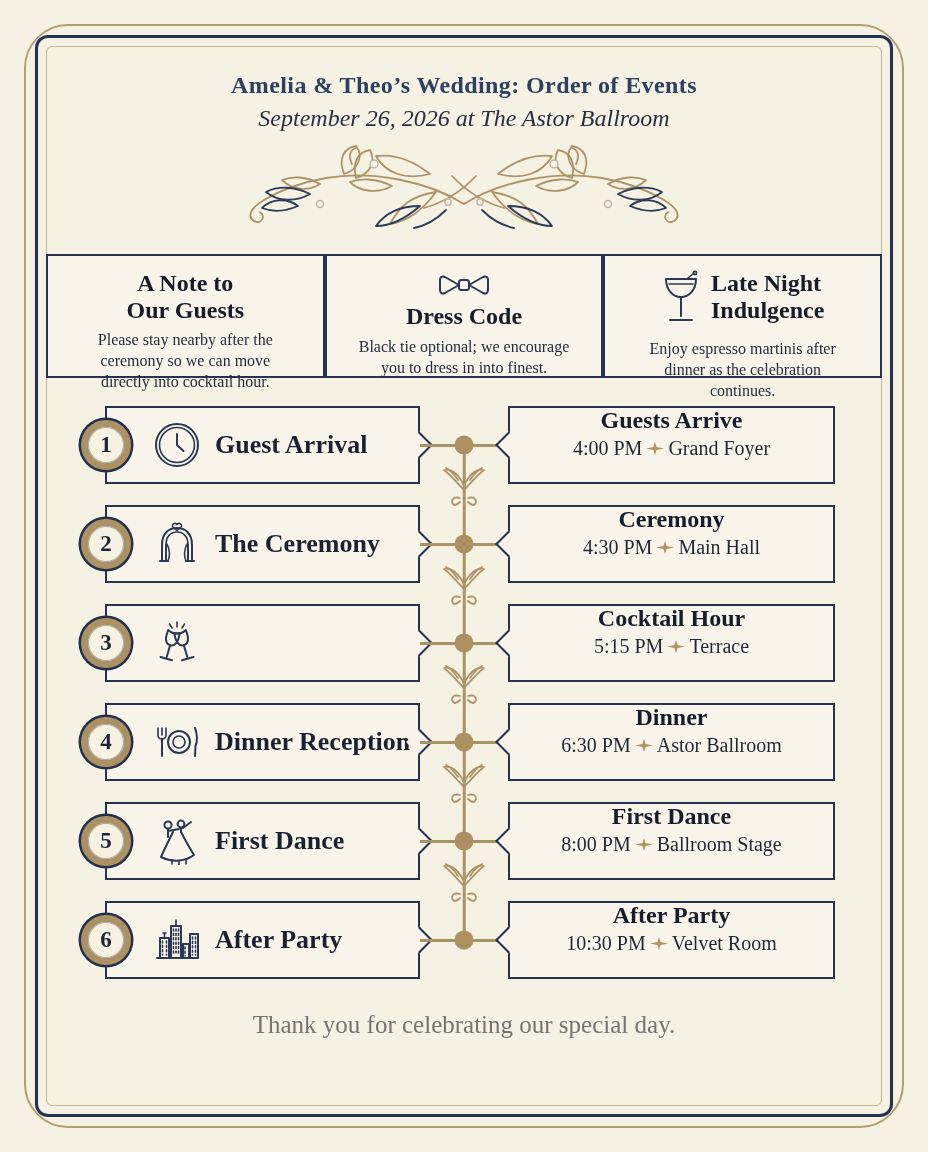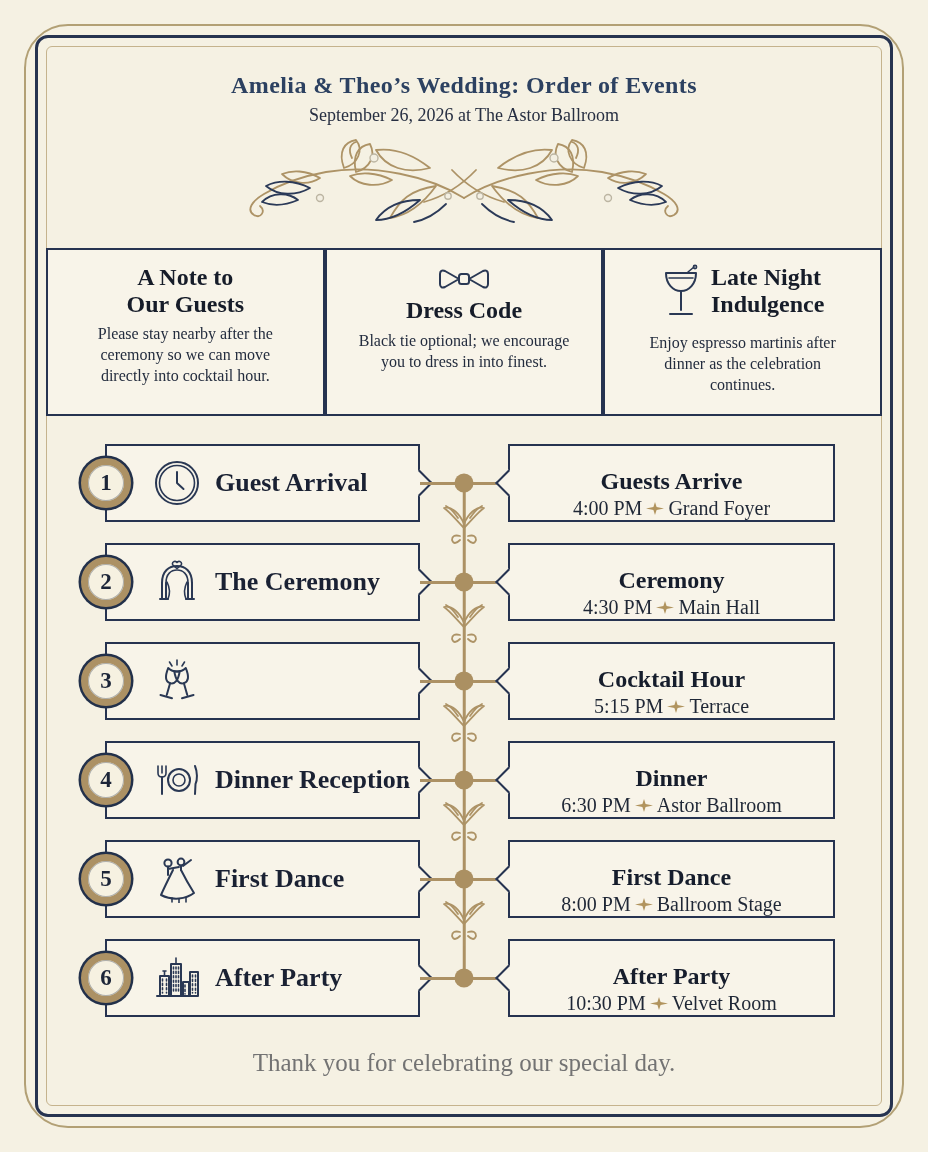--- a/index.html
+++ b/index.html
@@ -11,25 +11,25 @@
   
   .frame{position:absolute; pointer-events:none; border-style:solid;}
   .frame.outer-gold{inset:24px; border-width:2px; border-color:#b2a075; border-radius:44px;}
   .frame.navy{inset:35px; border-width:3px; border-color:#263350; border-radius:13px;}
   .frame.inner-tan{inset:46px; border-width:1.5px; border-color:#c5b38d; border-radius:6px;}
 
   .content{position:absolute; inset:0; text-align:center;}
 
   
   .title{margin-top:72px; font-size:24px; font-weight:bold; color:#2c4161; letter-spacing:.4px; line-height:1.1;}
-  .subtitle{margin-top:7px; font-size:18px; color:#272f42;}
+  .subtitle{margin-top:7px; font-size:24px; font-style:italic; color:#272f42;}
   .flourish{margin-top:8px; height:100px;}
 
   
-  .cards{display:flex; margin:14px 46px 0; height:168px;}
+  .cards{display:flex; margin:14px 46px 0; height:124px;}
   .card{
     flex:1; box-sizing:border-box; border:2.5px solid #263350; background:#f8f4e9;
     padding:14px 10px 10px; display:flex; flex-direction:column; align-items:center; justify-content:flex-start;
   }
   .card-title{font-size:24px; font-weight:bold; color:#161c29; line-height:1.1;}
   .card-title.left{text-align:left;}
   .card-body{margin-top:7px; font-size:16px; color:#232c3e; line-height:1.3; max-width:215px;}
   .card-head-row{display:flex; align-items:flex-start; justify-content:center; gap:10px;}
   .bowtie-wrap{height:30px; margin-bottom:3px;}
 
@@ -57,21 +57,21 @@
     font-size:23px; font-weight:bold; color:#1c2538;
   }
   .row-icon{flex:none; width:48px; height:48px; margin-right:14px;}
   .left-label{font-size:26px; font-weight:bold; color:#1a2133; line-height:1.1; padding-right:6px;}
   .center-cell{position:relative;}
   .h-line{position:absolute; left:0; right:0; top:50%; height:2.5px; margin-top:-1.25px; background:#ac9164;}
   .dot{position:absolute; left:50%; top:50%; width:19px; height:19px; border-radius:50%;
        background:#ab9062; transform:translate(-50%,-50%);}
   .tr-box{
     position:relative; box-sizing:border-box; border:2.5px solid #263350; background:#f8f4e9;
-    display:flex; flex-direction:column; align-items:center; justify-content:flex-end; gap:3px;
+    display:flex; flex-direction:column; align-items:center; justify-content:flex-start; gap:3px;
   }
   .tr-box::before{ 
     content:""; position:absolute; left:-11px; top:50%; width:17px; height:17px;
     background:#f8f4e9; border-bottom:2.5px solid #263350; border-left:2.5px solid #263350;
     transform:translateY(-50%) rotate(45deg);
   }
   .event-title{font-size:24px; font-weight:bold; color:#161d2c; line-height:1.05;}
   .event-meta{display:flex; align-items:center; gap:4px; font-size:20px; color:#1f2736;}
   .sparkle{flex:none;}
 

